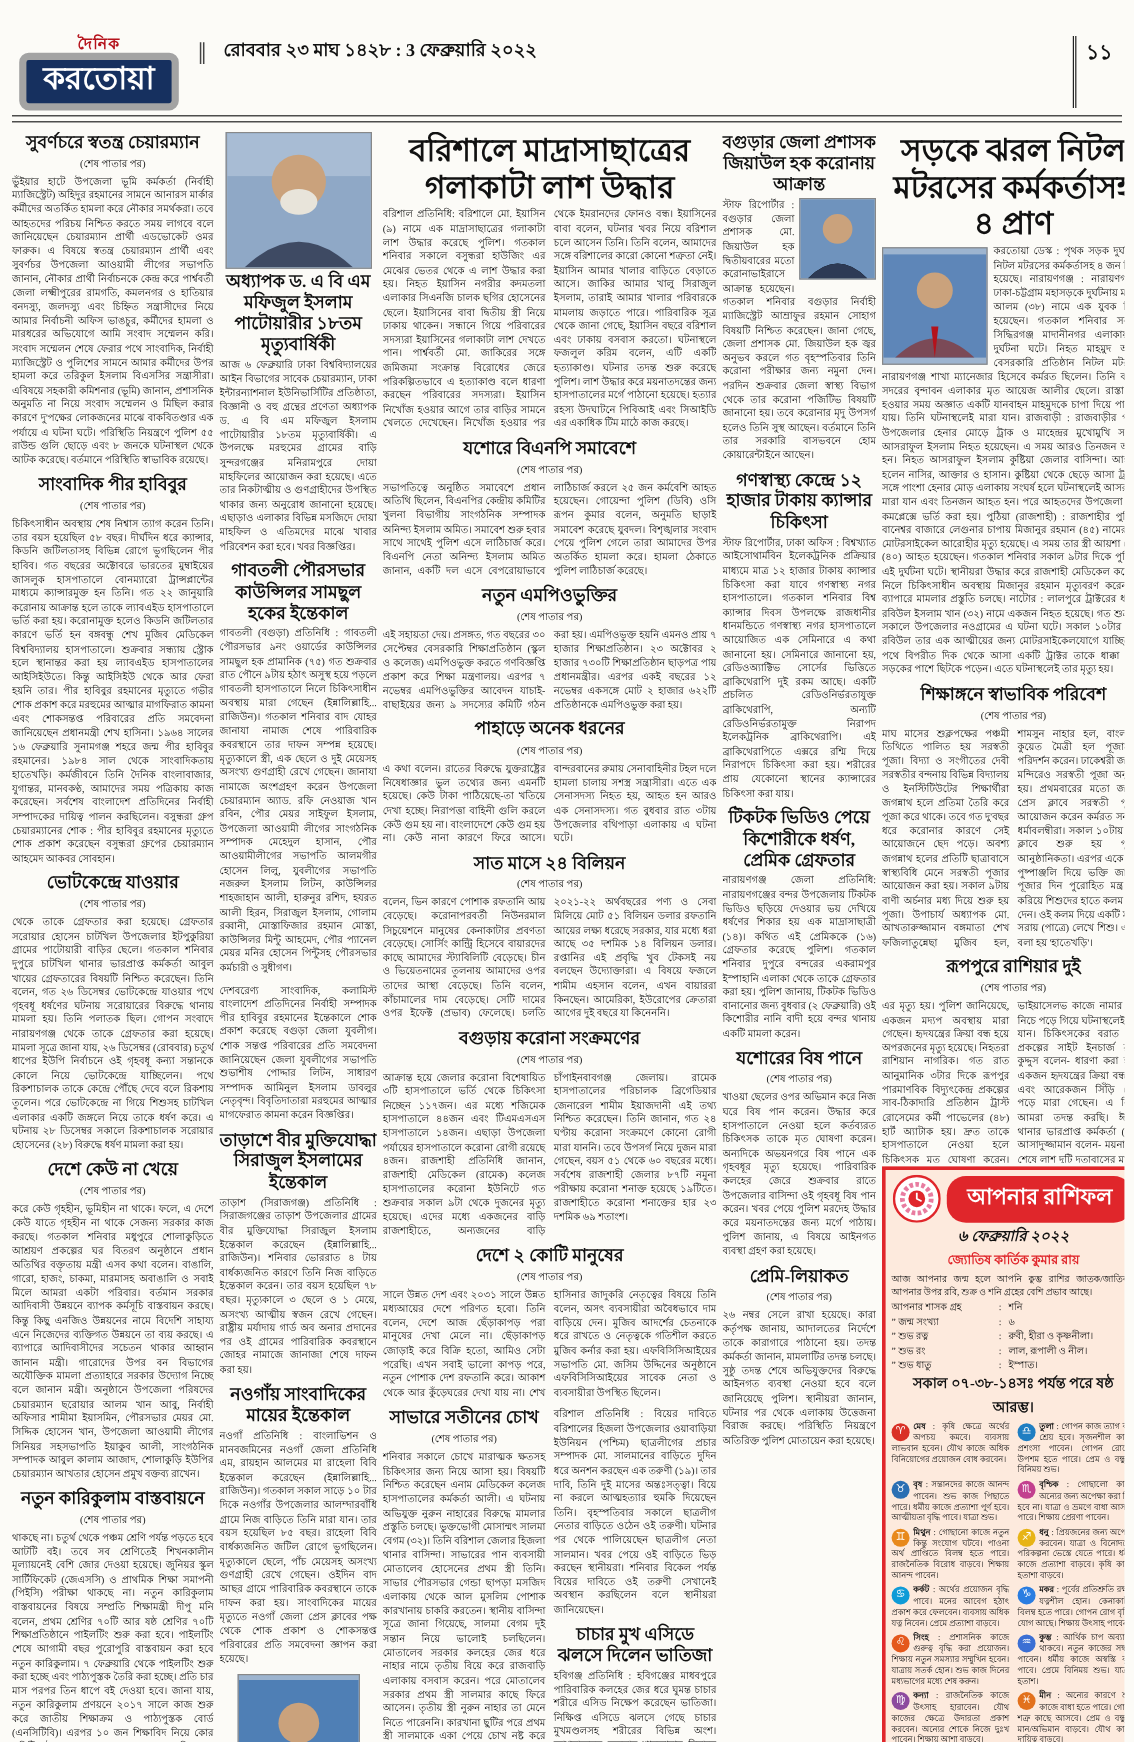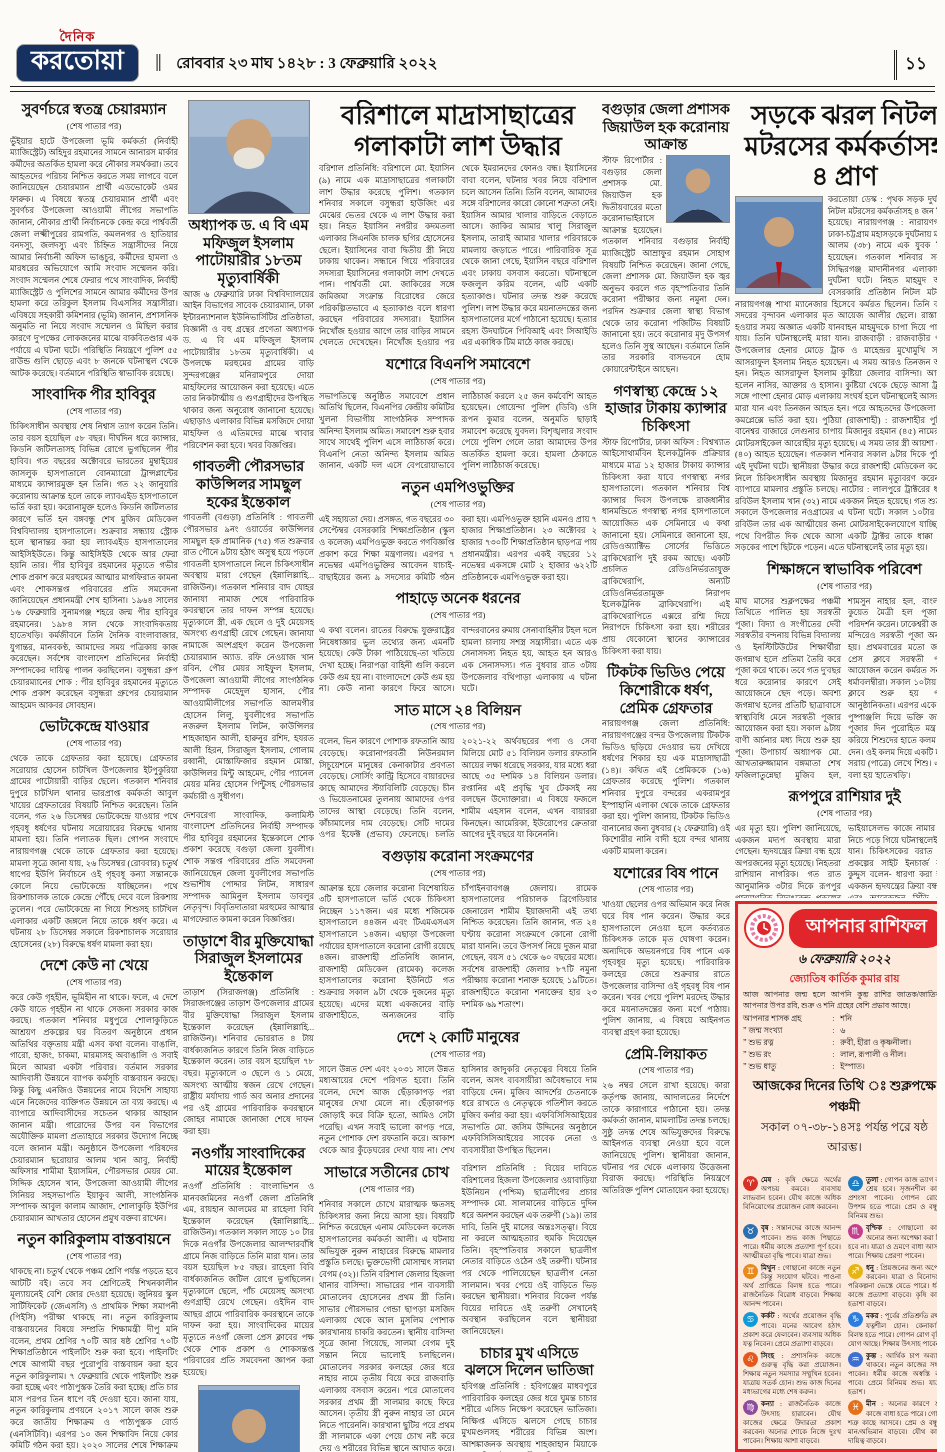--- a/index.html
+++ b/index.html
@@ -1,24 +1,24 @@
 <!DOCTYPE html>
 <html><head>
 <meta charset="utf-8">
 <style>
   html,body{margin:0;padding:0;background:#e8e6e0;}
   .page{position:relative;width:945px;height:1452px;background:#fcfbf7;color:#111;
         font-family:"Liberation Serif","DejaVu Serif",serif;box-sizing:border-box;
         padding:30px 8px 6px 8px;overflow:hidden;}
   
-  header{display:flex;align-items:flex-end;gap:14px;padding:0 4px 4px 8px;}
+  header{display:flex;gap:14px;padding:0 4px 4px 8px;}
   .brand{display:flex;flex-direction:column;align-items:center;line-height:1;}
   .brand-top{color:#b5121b;font-weight:bold;font-size:13px;letter-spacing:1px;margin-bottom:1px;}
   .brand-main{background:#16305f;color:#fff;font-weight:bold;font-size:26px;
-              padding:3px 14px 7px;border-radius:8px;border:1px solid #a3a3a3;}
+              padding:3px 14px 7px;border-radius:8px;border:6px solid #a3a3a3;}
   .mast-sep{font-size:26px;color:#444;margin:0 0 4px 2px;}
   .dateline{font-weight:bold;font-size:15px;margin:0 0 6px 0;flex:1;}
   .pageno{font-weight:bold;font-size:17px;border-left:3px double #222;padding:0 6px 2px 8px;margin-bottom:2px;}
   .rule{height:4px;border-top:1.6px solid #222;border-bottom:1.6px solid #222;margin:0 2px 8px 2px;}
   
   .cols{display:flex;gap:5px;height:1352px;overflow:hidden;padding:0 2px;}
   .col{overflow:hidden;height:100%;}
   .c1{width:168px;flex:none;}
   .c2{width:131px;flex:none;}
   .c3{width:278px;flex:none;}
@@ -47,21 +47,21 @@
               border-radius:16px;margin:2px 2px 2px 46px;padding:3px 16px 5px;}
   .wheel{position:absolute;top:4px;left:6px;width:40px;height:40px;}
   .rashi-date{text-align:center;font-weight:bold;font-style:italic;font-size:12.5px;margin:2px 0 0;}
   .rashi-ast{text-align:center;font-weight:bold;font-size:10.5px;color:#e0262b;margin:1px 0 2px;}
   .rashi-intro{font-size:7.6px;line-height:1.35;text-align:justify;margin:0 0 2px;}
   .attr-row{display:flex;font-size:8px;line-height:1.5;}
   .attr-row .al{width:44%;}
   .attr-row .ac{width:8px;}
   .attr-row .av{flex:1;}
   .tithi1{font-weight:bold;font-size:13px;text-align:center;margin:3px 0 0;}
-  .tithi2{font-weight:normal;font-size:12px;text-align:center;margin:0 0 17px;}
+  .tithi2{font-weight:bold;font-size:12px;text-align:center;margin:0 0 1px;}
   .signs{display:grid;grid-template-columns:1fr 1fr;column-gap:7px;row-gap:3px;}
   .sign{font-size:6.9px;line-height:1.32;text-align:justify;}
   .sicon{float:left;width:15px;height:15px;border-radius:50%;color:#fff;text-align:center;
          line-height:15px;font-size:9px;margin:1px 3px 0 0;font-style:normal;
          font-family:"DejaVu Sans",sans-serif;}
   .sname{font-weight:bold;}
 </style>
 </head>
 <body>
 
@@ -294,21 +294,20 @@
               <span class="al">”  শুভ রং</span>
               <span class="ac">:</span>
               <span class="av">লাল, রূপালী ও নীল।</span>
             </div>
           <div class="attr-row">
               <span class="al">”  শুভ ধাতু</span>
               <span class="ac">:</span>
               <span class="av">ইস্পাত।</span>
             </div>
         </div>
-        <div class="tithi1">আজকের দিনের তিথি ঃ শুক্লপক্ষে পঞ্চমী</div>
         <div class="tithi2">সকাল ০৭-৩৮-১৪সঃ পর্যন্ত পরে ষষ্ঠ আরম্ভ।</div>
         <div class="signs">
           <div class="sign"><span class="sicon" style="background: rgb(217, 48, 37);"><i>♈</i></span><span class="sname">মেষ</span> <span>: কৃষি ক্ষেত্রে অর্থের অপচয় কমবে। ব্যবসায় লাভবান হবেন। যৌথ কাজে অধিক বিনিয়োগের প্রয়োজন বোধ করবেন।</span></div>
           <div class="sign"><span class="sicon" style="background: rgb(31, 126, 194);"><i>♎</i></span><span class="sname">তুলা</span> <span>: গোপন কাজ ত্যাগ করা শ্রেয় হবে। সৃজনশীল কাজে প্রশংসা পাবেন। গোপন রোগের উপশম হতে পারে। প্রেম ও বন্ধুত্বে বিনিময় শুভ।</span></div>
           <div class="sign"><span class="sicon" style="background: rgb(43, 111, 179);"><i>♉</i></span><span class="sname">বৃষ</span> <span>: সন্তানদের কাজে আনন্দ পাবেন। শুভ কাজ পিছাতে পারে। ধর্মীয় কাজে প্রত্যাশা পূর্ণ হবে। আত্মীয়তা বৃদ্ধি পাবে। যাত্রা শুভ।</span></div>
           <div class="sign"><span class="sicon" style="background: rgb(194, 64, 143);"><i>♏</i></span><span class="sname">বৃশ্চিক</span> <span>: গোছালো কাজে অন্যের জন্য অপেক্ষা করা ঠিক হবে না। যাত্রা ও ভ্রমণে বাধা আসতে পারে। শিক্ষায় প্রেরণা পাবেন।</span></div>
           <div class="sign"><span class="sicon" style="background: rgb(232, 137, 28);"><i>♊</i></span><span class="sname">মিথুন</span> <span>: গোছানো কাজে নতুন কিন্তু সংযোগ ঘটবে। পাওনা অর্থ প্রাপ্তিতে বিলম্ব হতে পারে। রাজনৈতিক বিরোধ বাড়বে। শিক্ষায় আনন্দ পাবেন।</span></div>
           <div class="sign"><span class="sicon" style="background: rgb(231, 180, 22);"><i>♐</i></span><span class="sname">ধনু</span> <span>: প্রিয়জনের জন্য অপেক্ষা করবেন। যাত্রা ও বিনোদনের পরিকল্পনা ভেস্তে যেতে পারে। ধর্মীয় কাজে প্রত্যাশা বাড়বে। কৃষি কাজে হতাশা বাড়বে।</span></div>
           <div class="sign"><span class="sicon" style="background: rgb(15, 155, 215);"><i>♋</i></span><span class="sname">কর্কট</span> <span>: অর্থের প্রয়োজন বৃদ্ধি পাবে। মনের আবেগ হঠাৎ প্রকাশ করে ফেলবেন। ব্যবসায় অধিক যত্ন নিবেন। প্রেমে প্রত্যাশা বাড়বে।</span></div>
           <div class="sign"><span class="sicon" style="background: rgb(42, 125, 225);"><i>♑</i></span><span class="sname">মকর</span> <span>: পূর্বের প্রতিশ্রুতি রক্ষায় যত্নশীল হোন। কেনাকাটায় বিলম্ব হতে পারে। গোপন রোগ বৃদ্ধির যোগ আছে। শিক্ষায় উৎসাহ পাবেন।</span></div>

